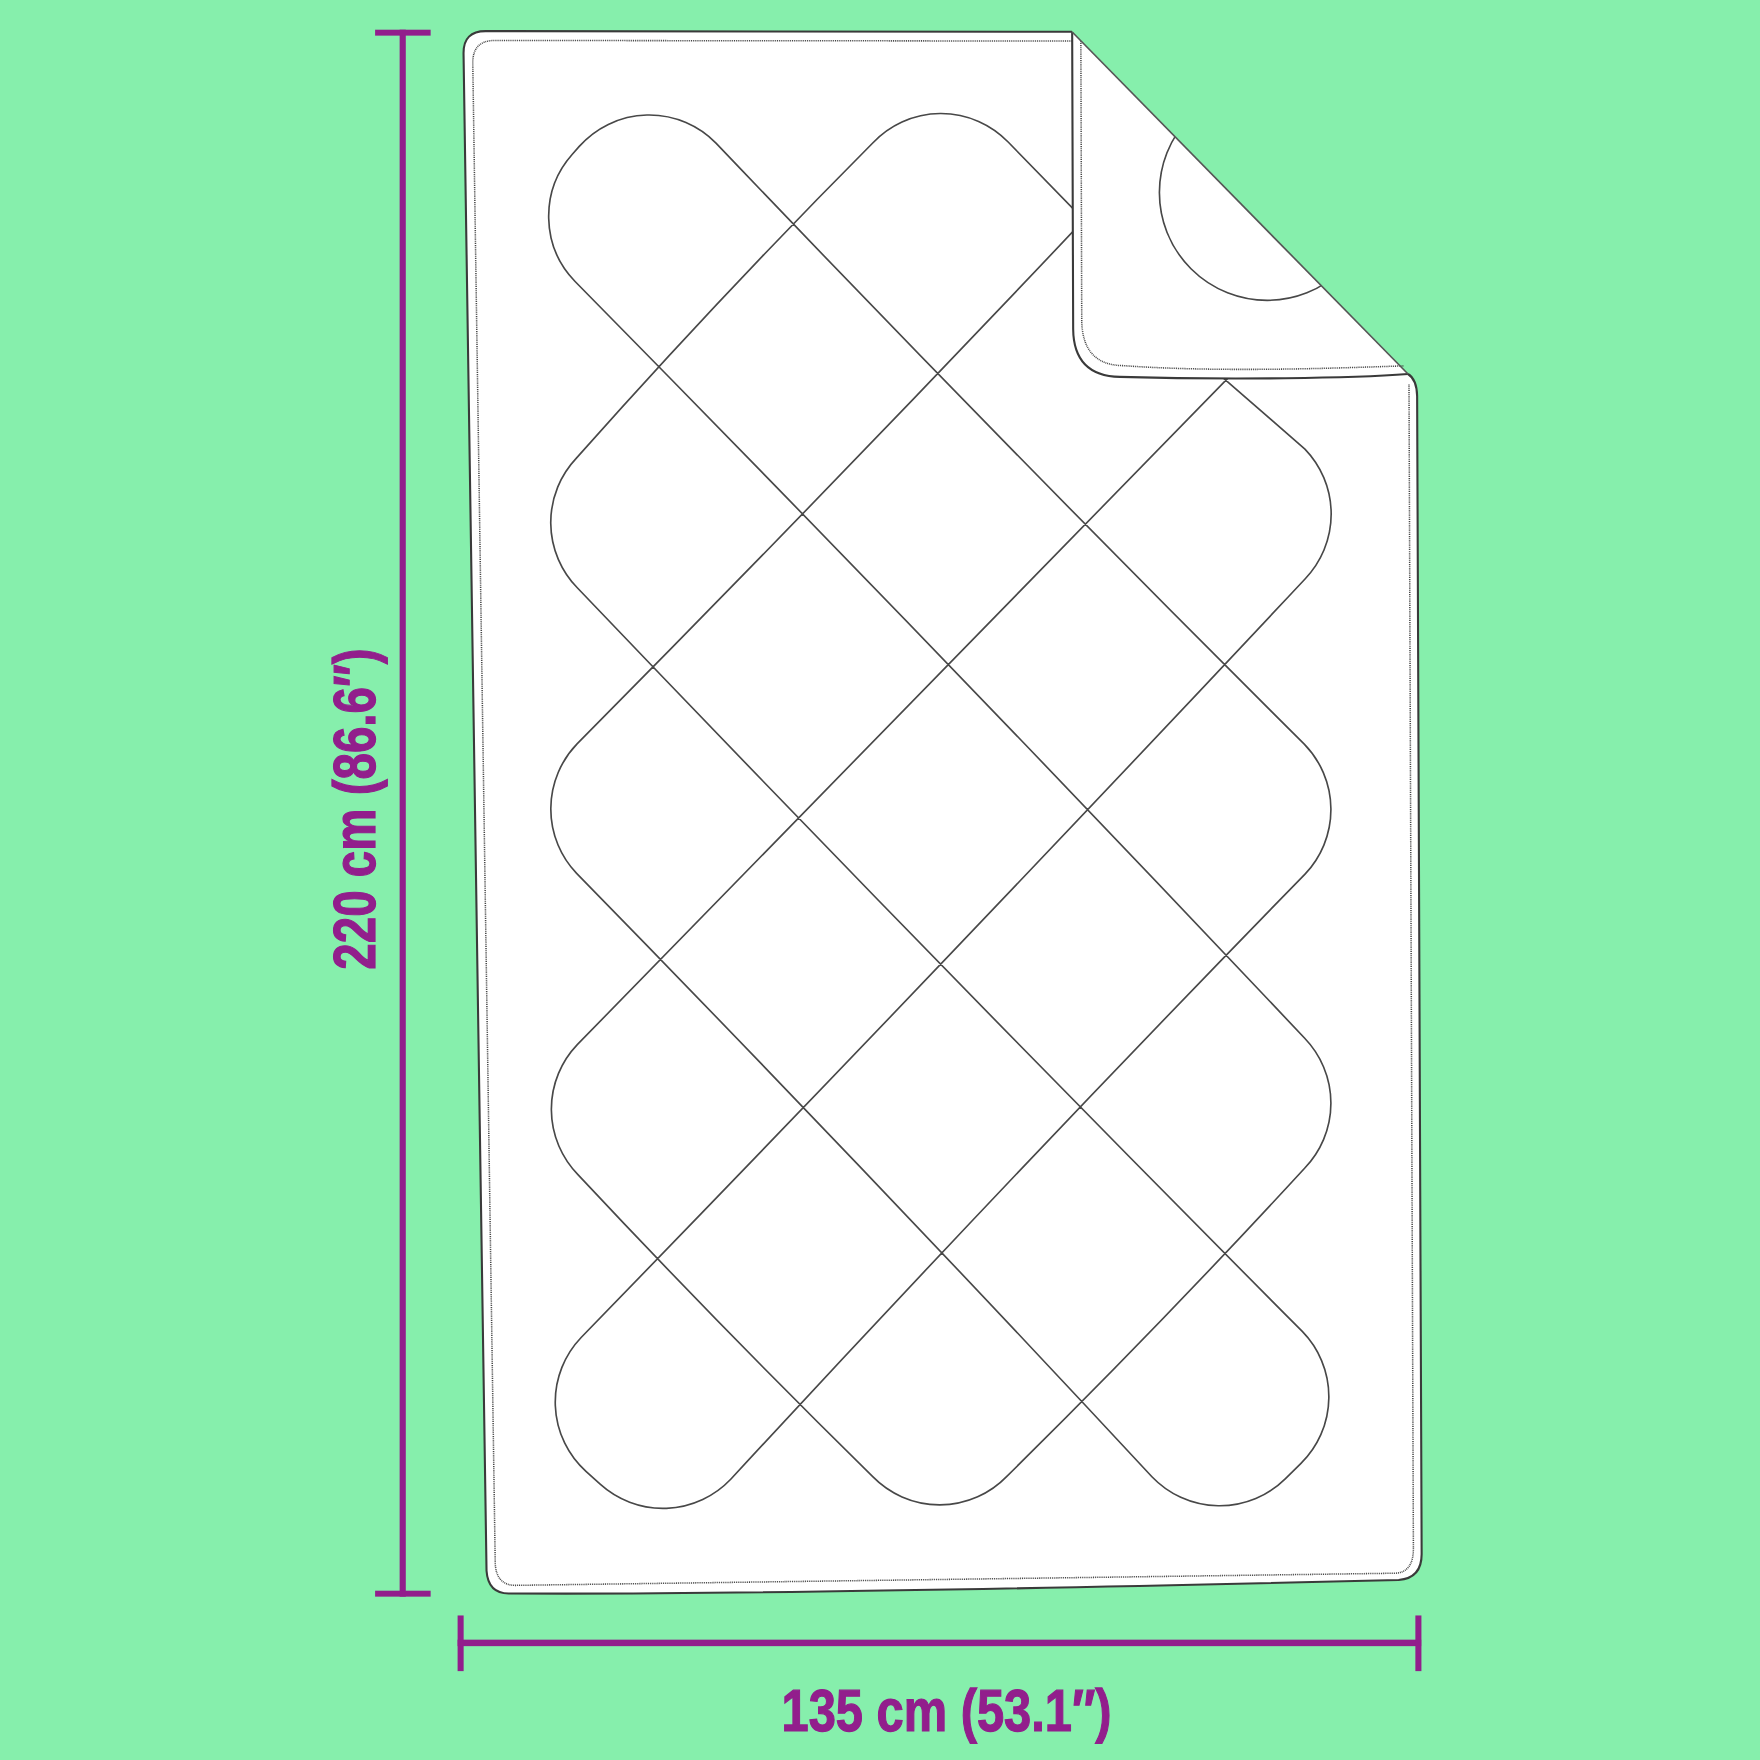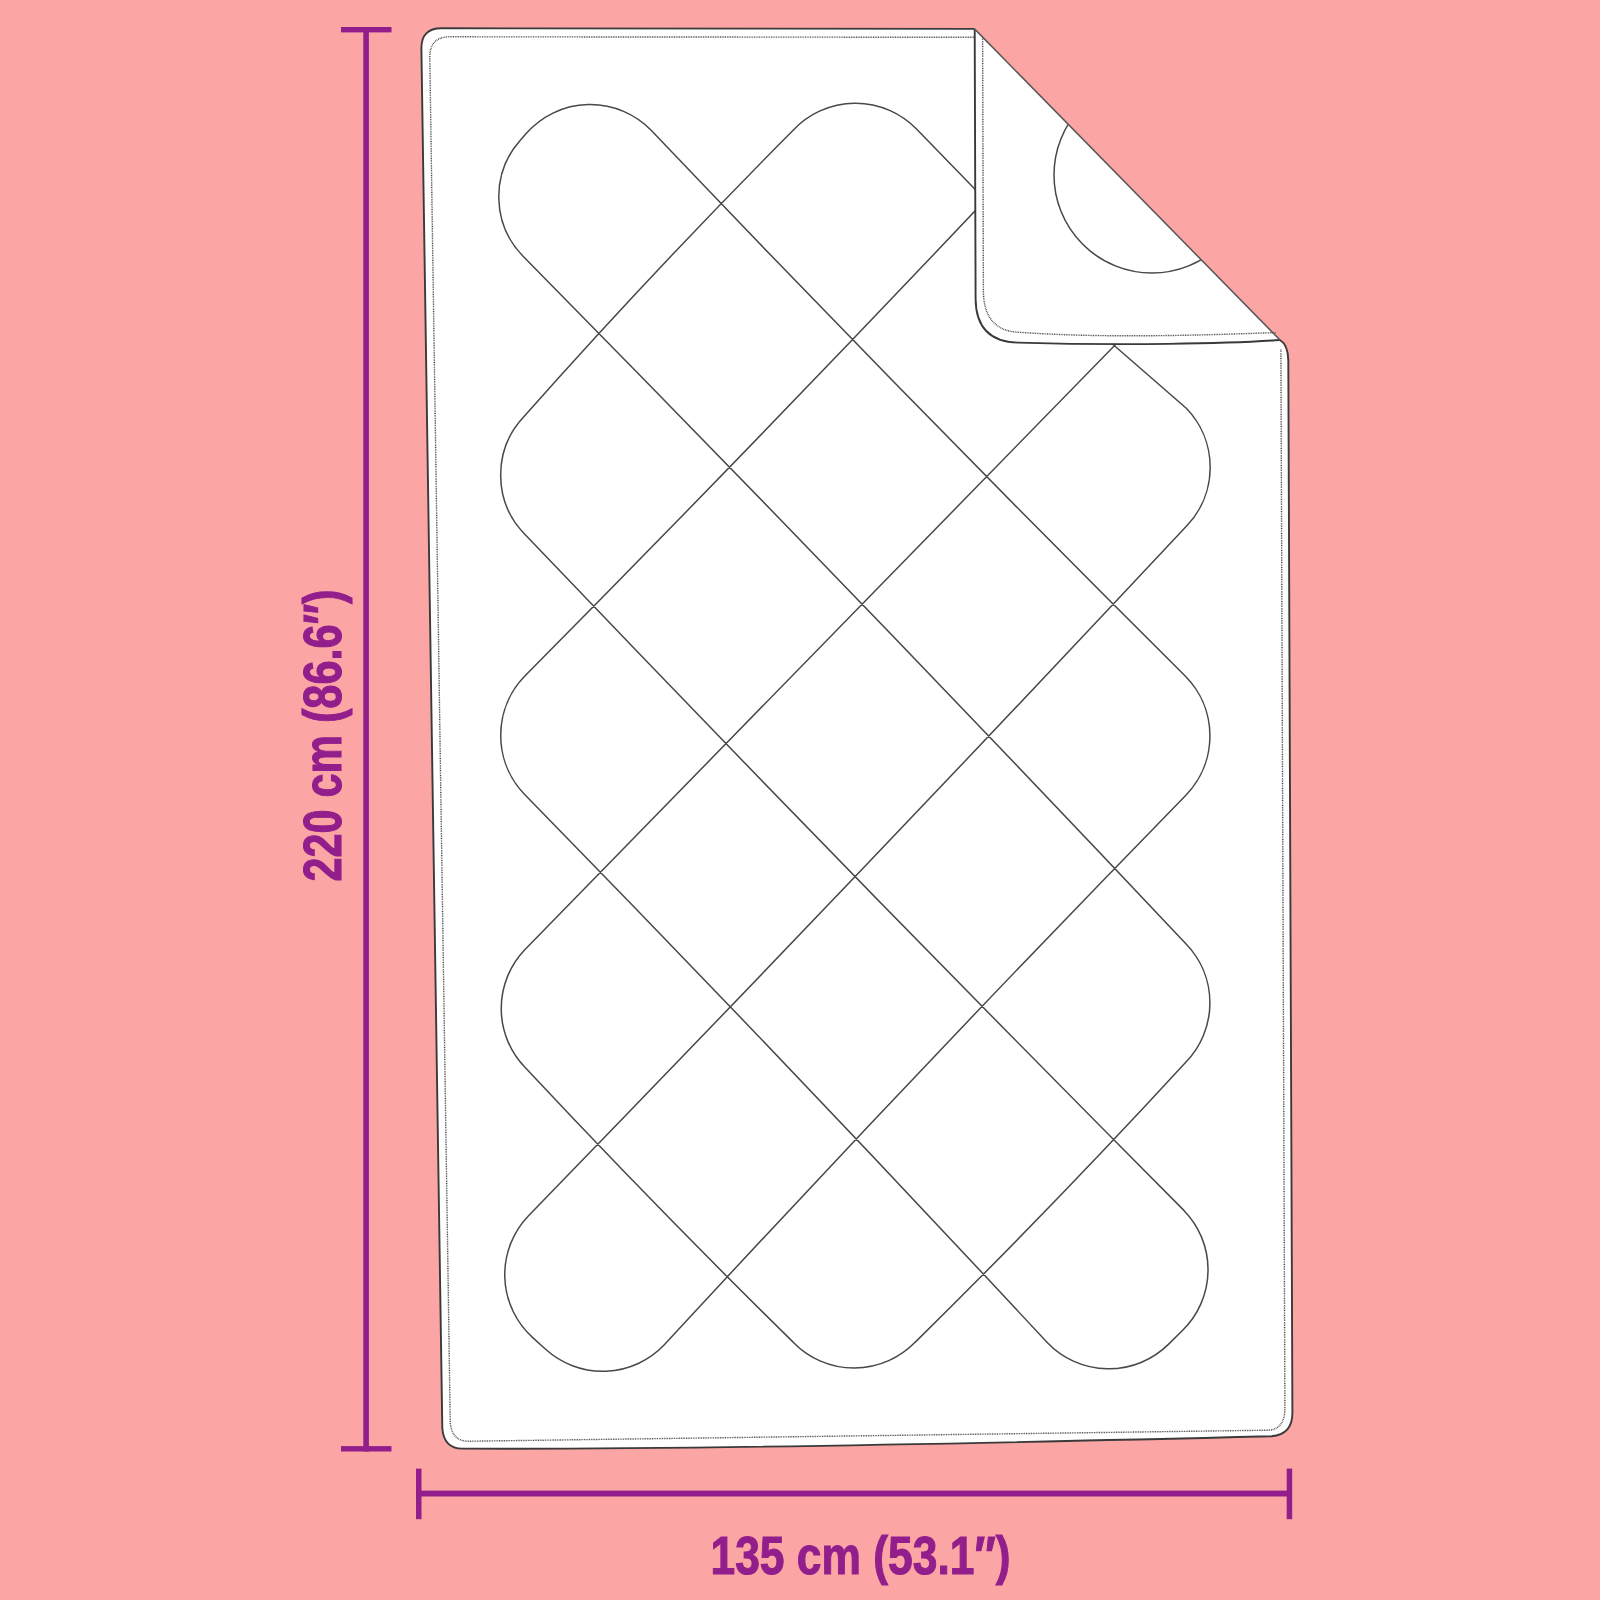--- a/index.html
+++ b/index.html
@@ -1,16 +1,16 @@
 <!DOCTYPE html>
 <html><head>
 <meta charset="utf-8">
 <style>
   html,body{margin:0;padding:0;background:#ffffff;}
-  .wrap{width:1600px;height:1600px;position:relative;background:#fca5a5;}
+  .wrap{width:1600px;height:1600px;position:relative;background:#86efac;}
   text{font-family:"Liberation Sans", sans-serif;font-weight:bold;fill:#921E8C;stroke:#921E8C;stroke-width:1.1;}
 </style>
 </head>
 <body>
 <div class="wrap">
 <svg width="1600" height="1600" viewBox="0 0 1600 1600">
 <defs>
 <clipPath id="patclip">
           <path d="M425 25 L974.4 25 L974.4 28.4 L1280.6 340.5 L1290 350 L1296 1452 L425 1452 Z"></path>
         </clipPath>

